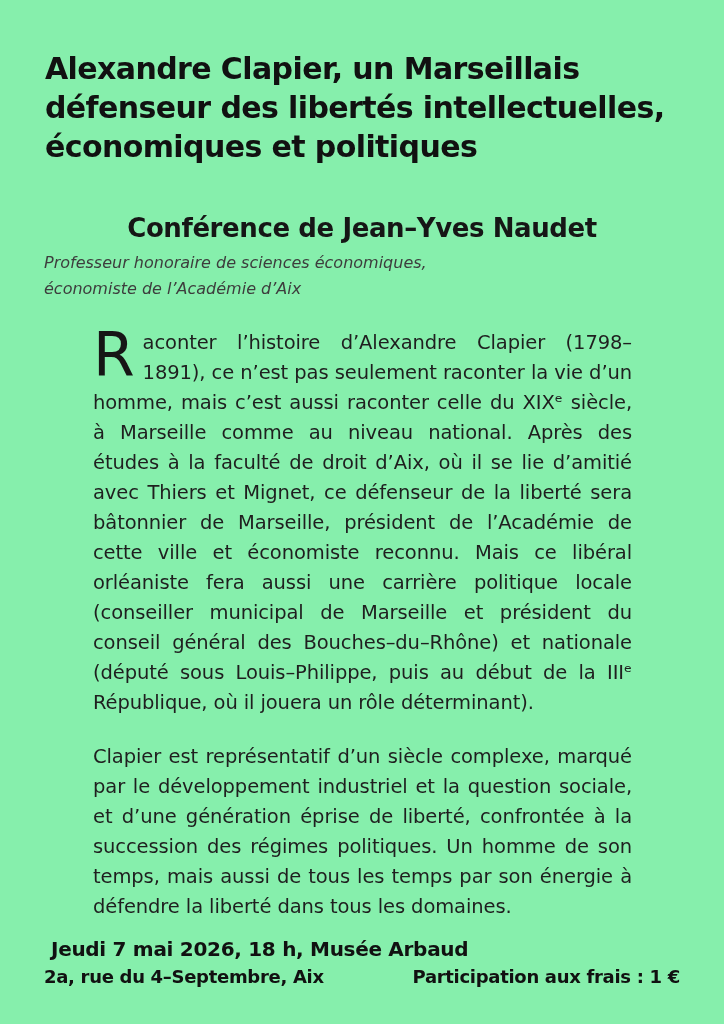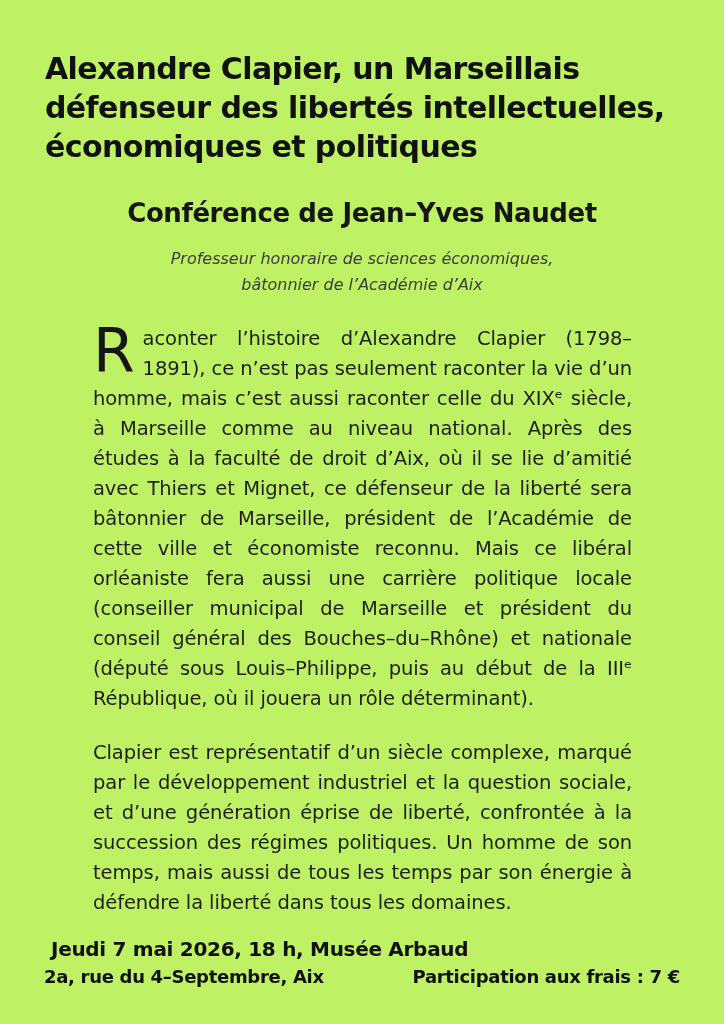--- a/index.html
+++ b/index.html
@@ -13,46 +13,45 @@
     font-family: "DejaVu Sans", "Liberation Sans", sans-serif;
     color: #1c1c1c;
     overflow: hidden;
   }
   .page {
     position: relative;
     width: 724px;
     height: 1024px;
     box-sizing: border-box;
     padding: 40px 44px;
-    background: #bef264;
+    background: #86efac;
   }
   .title {
     font-size: 30px;
     font-weight: 700;
     line-height: 39px;
     letter-spacing: -0.6px;
     color: #111111;
     margin: 9px 0 0 1px;
     max-width: 620px;
   }
   .subtitle {
     text-align: center;
     font-size: 26px;
     font-weight: 700;
     color: #161616;
     letter-spacing: -0.4px;
-    margin-top: 32px;
+    margin-top: 47px;
   }
   .speaker {
-    text-align: center;
     font-style: italic;
     font-size: 16px;
     line-height: 26px;
     color: #3d3d3d;
-    margin-top: 18px;
+    margin-top: 7px;
   }
   .content {
     margin: 26px 48px 0 49px;
   }
   .para {
     font-size: 19.5px;
     line-height: 30px;
     text-align: justify;
     margin: 0 0 24px 0;
     color: #1f1f1f;
@@ -94,29 +93,29 @@
 <body>
 
 <div class="page">
 
   <h1 class="title">Alexandre Clapier, un Marseillais défenseur des libertés intellectuelles, économiques et politiques</h1>
 
   <div class="subtitle">Conférence de Jean–Yves Naudet</div>
 
   <div class="speaker">
     <div>Professeur honoraire de sciences économiques,</div>
-    <div>bâtonnier de l’Académie d’Aix</div>
+    <div>économiste de l’Académie d’Aix</div>
   </div>
 
   <div class="content">
     <p class="para"><span class="dropcap">R</span><span>aconter l’histoire d’Alexandre Clapier (1798–1891), ce n’est pas seulement raconter la vie d’un homme, mais c’est aussi raconter celle du XIXᵉ siècle, à Marseille comme au niveau national. Après des études à la faculté de droit d’Aix, où il se lie d’amitié avec Thiers et Mignet, ce défenseur de la liberté sera bâtonnier de Marseille, président de l’Académie de cette ville et économiste reconnu. Mais ce libéral orléaniste fera aussi une carrière politique locale (conseiller municipal de Marseille et président du conseil général des Bouches–du–Rhône) et nationale (député sous Louis–Philippe, puis au début de la IIIᵉ République, où il jouera un rôle déterminant).</span></p>
     <p class="para">Clapier est représentatif d’un siècle complexe, marqué par le développement industriel et la question sociale, et d’une génération éprise de liberté, confrontée à la succession des régimes politiques. Un homme de son temps, mais aussi de tous les temps par son énergie à défendre la liberté dans tous les domaines.</p>
   </div>
 
   <div class="footer">
     <div class="footer-line1">Jeudi 7 mai 2026, 18 h, Musée Arbaud</div>
     <div class="footer-line2">
       <span>2a, rue du 4–Septembre, Aix</span>
-      <span>Participation aux frais : 7 €</span>
+      <span>Participation aux frais : 1 €</span>
     </div>
   </div>
 
 </div>
 
 </body></html>

